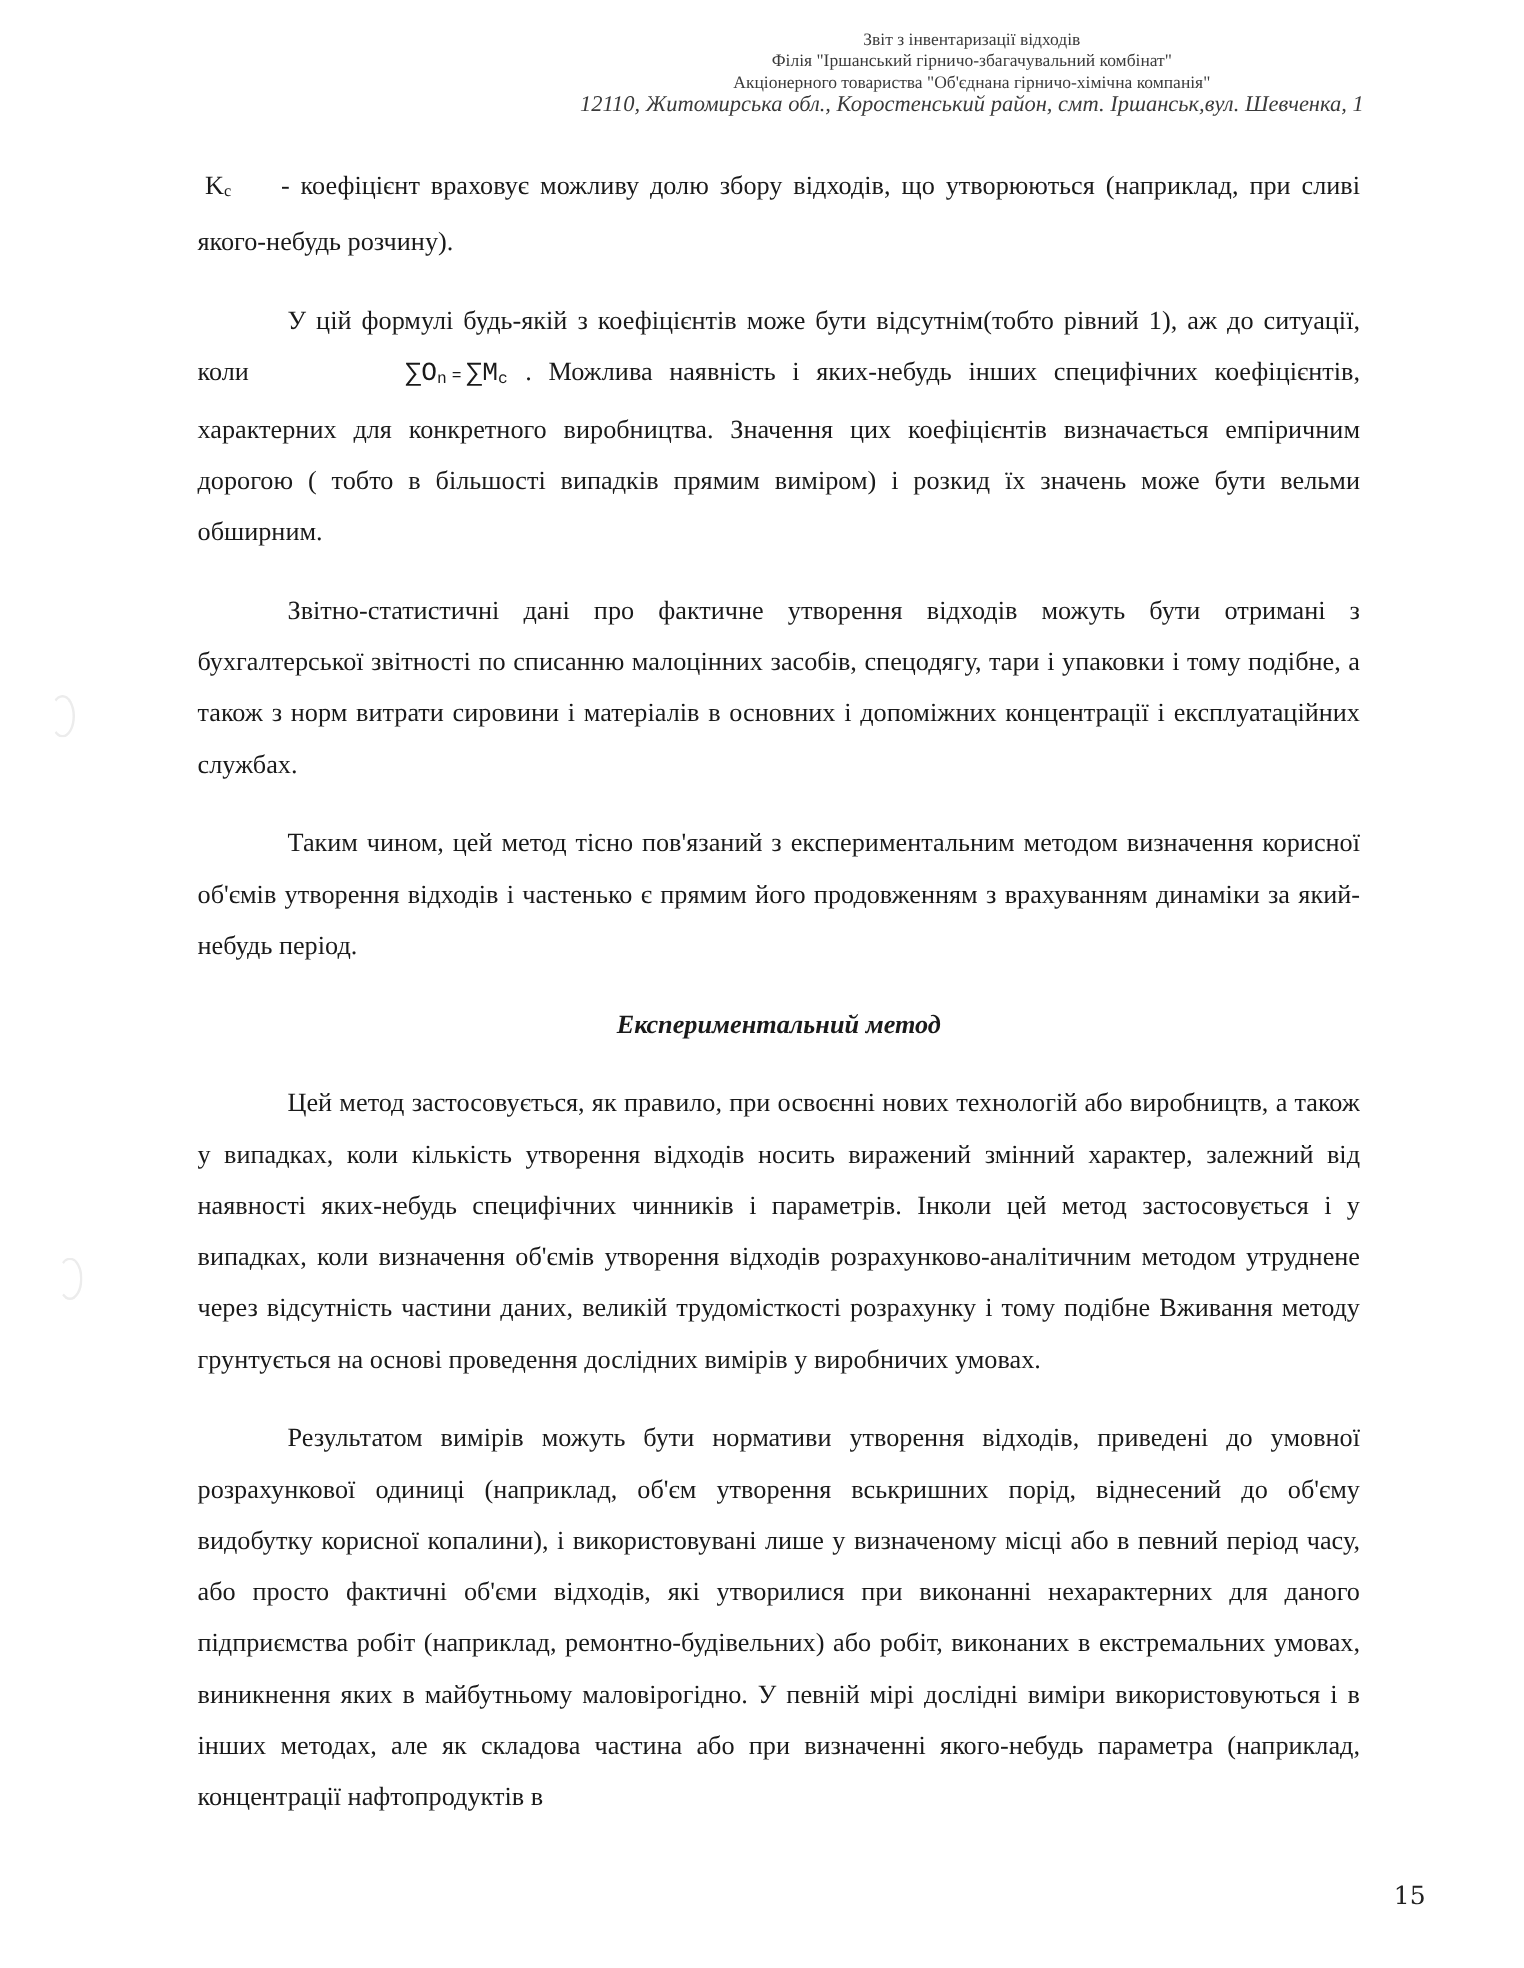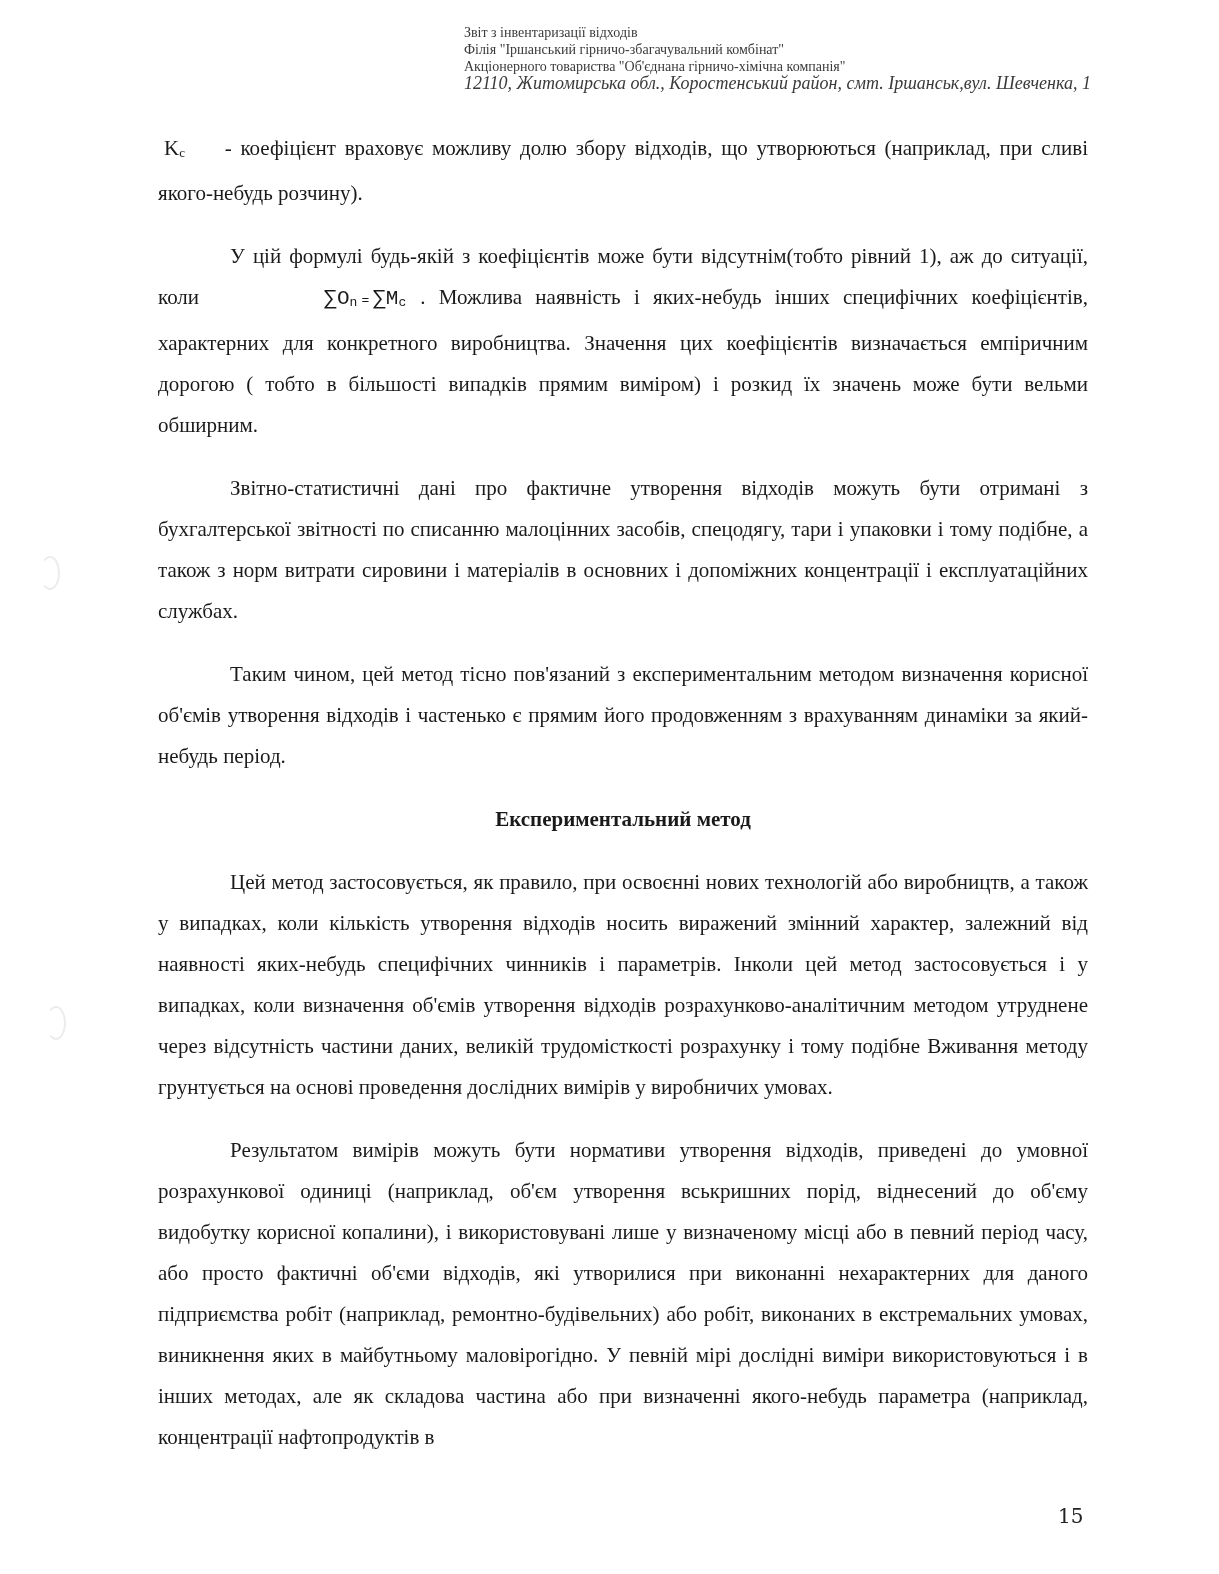--- a/index.html
+++ b/index.html
@@ -12,21 +12,21 @@
       height: 1574px;
       position: relative;
       overflow: hidden;
       font-family: "Liberation Serif", "DejaVu Serif", serif;
       color: #1a1a1a;
     }
     .header {
       position: absolute;
       right: 128px;
       top: 24px;
-      text-align: left;
+      text-align: center;
       font-size: 14px;
       line-height: 17px;
       color: #3a3a3a;
     }
     .header .addr {
       font-style: italic;
       font-size: 18px;
     }
     .page-body {
       position: absolute;
@@ -58,27 +58,28 @@
       display: inline-block;
       margin: 0 14px 0 40px;
       font-family: Liberation Mono, monospace;
     }
     .eq {
       font-size: 13px;
       margin: 0 4px;
     }
     .section-title {
       text-align: center;
+      font-style: italic;
       font-weight: bold;
       margin: 6px 0 22px 0;
       text-indent: 0;
     }
     .page-number {
       position: absolute;
-      left: 1058px;
+      left: 1115px;
       top: 1504px;
       font-size: 20px;
       font-family: "DejaVu Serif", serif;
       color: #222;
     }
     .punch-hole {
       position: absolute;
       width: 16px;
       height: 30px;
       border: 2px solid #ececec;

